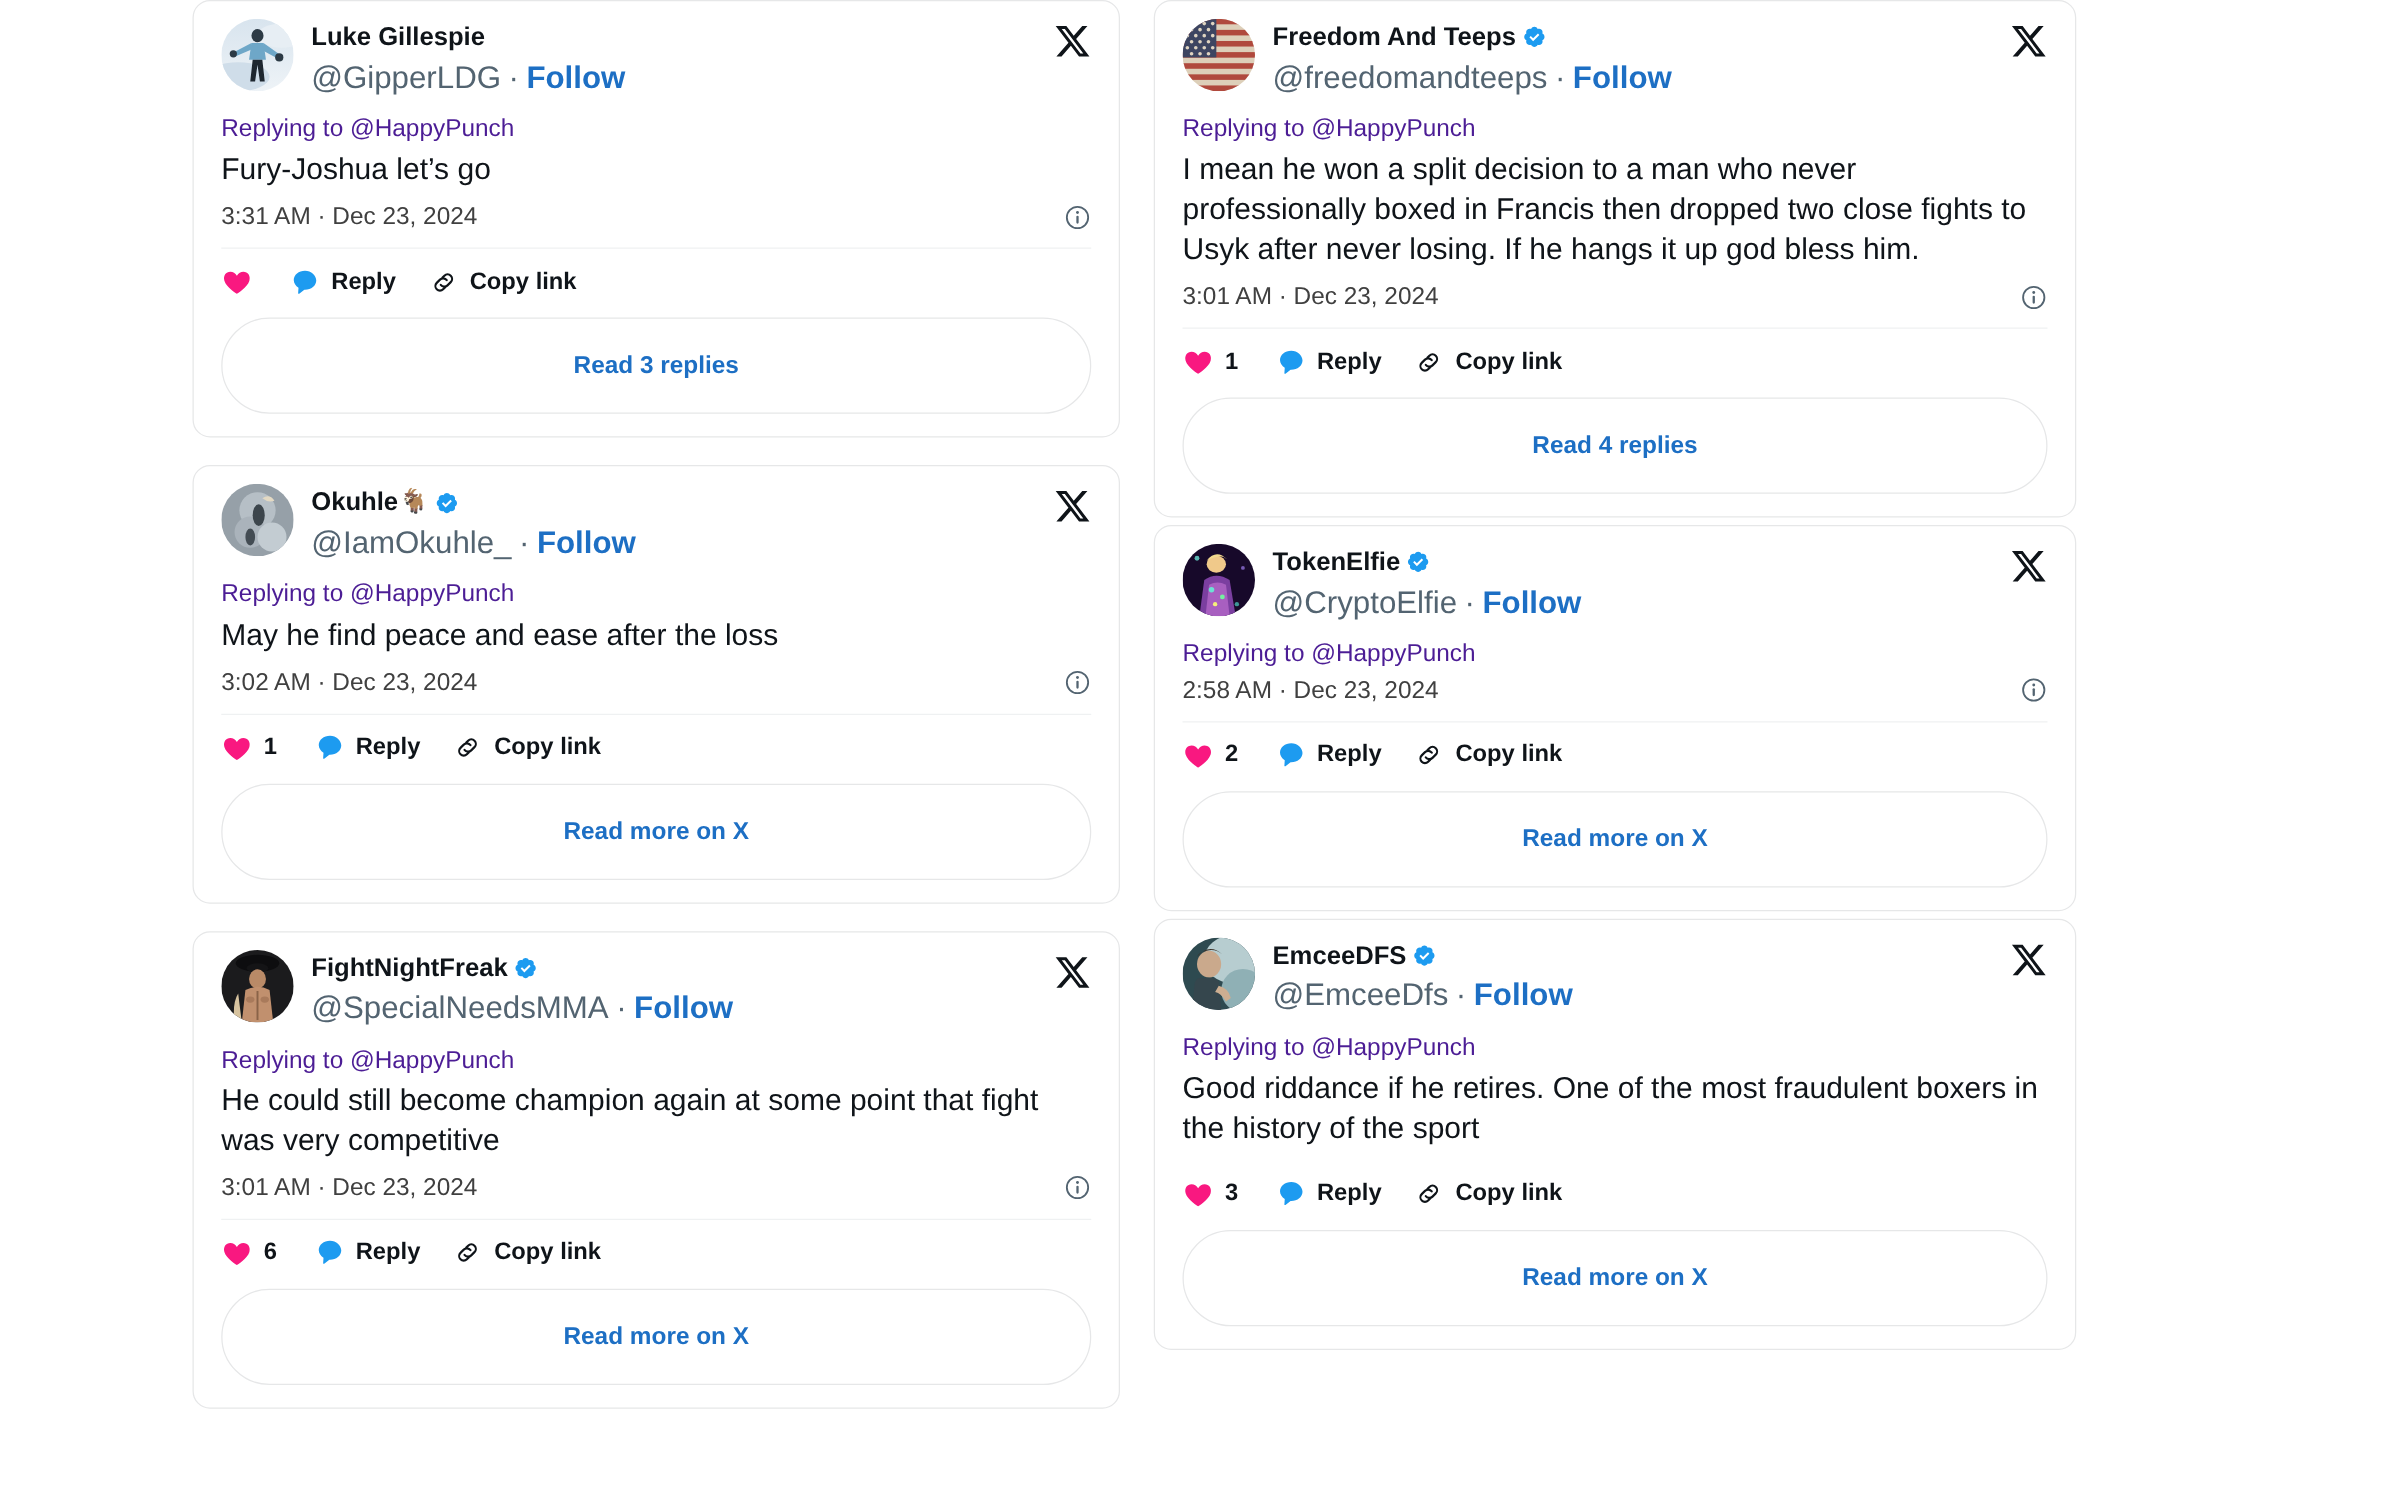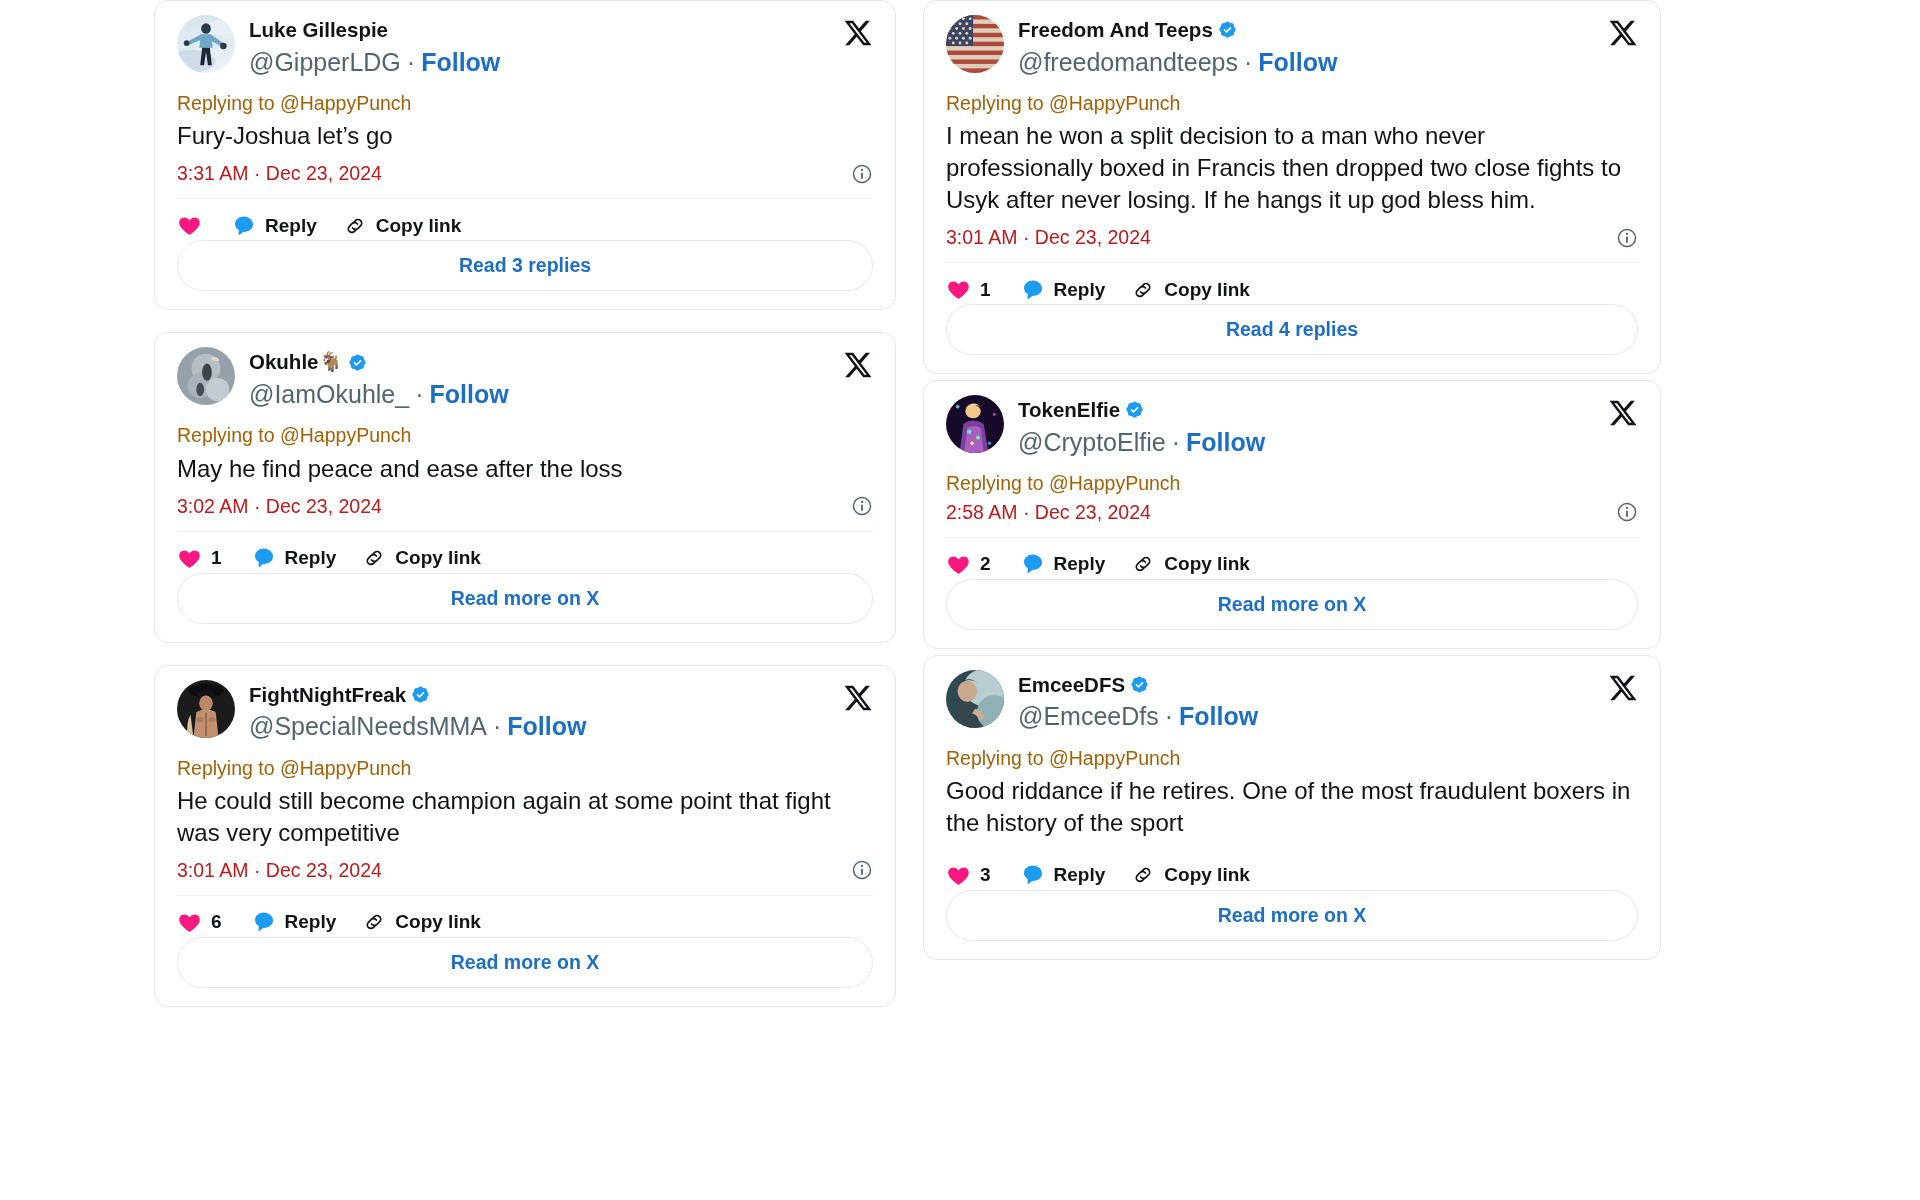--- a/index.html
+++ b/index.html
@@ -65,37 +65,37 @@
   .dot-sep { margin: 0 6px; color: #536471; }
   .follow-link { color: #1d6fc4; font-weight: bold; cursor: pointer; }
 
   .x-logo {
     position: absolute; right: 0px; top: 3px;
     width: 30px; height: 30px; cursor: pointer;
   }
   .x-logo svg { width: 100%; height: 100%; display: block; }
 
   .reply-to {
-    font-size: 19.5px; color: #a16207;
+    font-size: 19.5px; color: #4c1d95;
     line-height: 1.4; margin-bottom: 3px;
   }
 
   .tweet-text {
     font-size: 24px; color: #0f1419;
     line-height: 1.33; margin-bottom: 10px;
     word-wrap: break-word;
   }
   .tweet-text .inline-emoji { font-size: 23px; }
 
   .meta-row {
     display: flex; align-items: center; justify-content: space-between;
     padding-bottom: 13px;
     border-bottom: 1px solid #eff1f2;
   }
-  .timestamp { font-size: 19.5px; color: #b91c1c; }
+  .timestamp { font-size: 19.5px; color: #404040; }
   .info-icon { width: 22px; height: 22px; cursor: pointer; }
   .info-icon svg { width: 100%; height: 100%; display: block; }
 
   .actions {
     display: flex; align-items: center;
     padding: 14px 0 2px 0;
     gap: 0;
   }
   .action {
     display: flex; align-items: center;
@@ -109,21 +109,22 @@
   }
   .action-label {
     font-size: 19px; font-weight: bold; color: #0f1419;
     margin-left: 9px;
   }
   .act-like  { margin-right: 30px; }
   .act-reply { margin-right: 26px; }
 
   .read-btn {
     display: block; width: 100%;
-    padding: 13px 0;
+    margin-top: 14px;
+    padding: 26px 0;
     text-align: center;
     border: 1px solid #e6e7e8;
     border-radius: 999px;
     background: #ffffff;
     color: #1d6fc4;
     font-size: 19.5px; font-weight: bold;
     font-family: "Liberation Sans", sans-serif;
     cursor: pointer;
   }
 </style>

